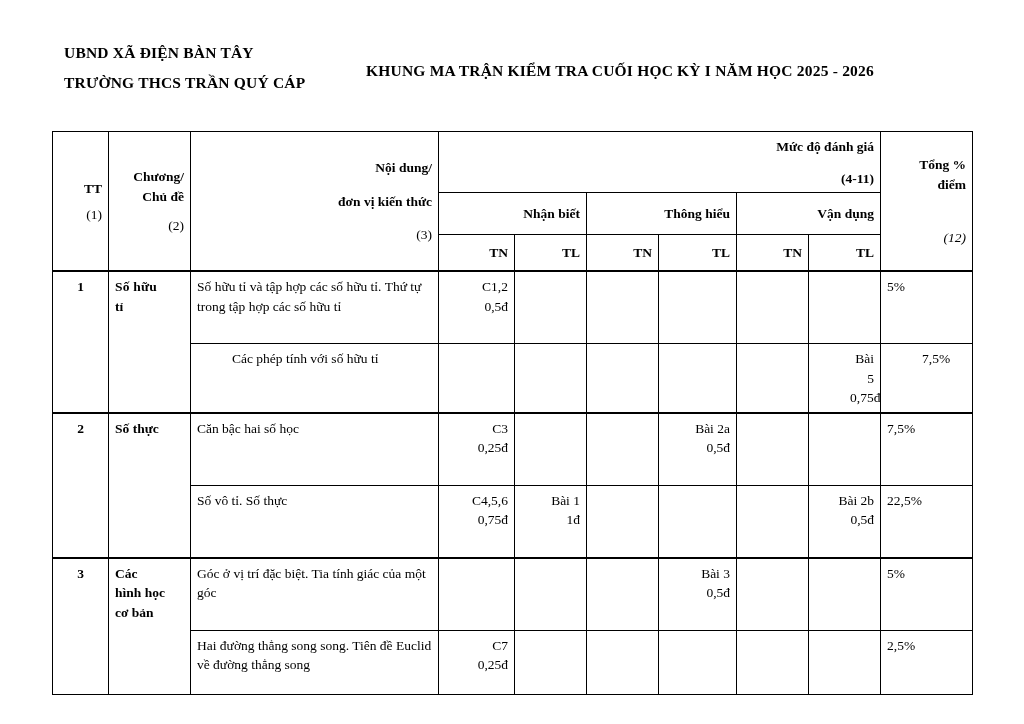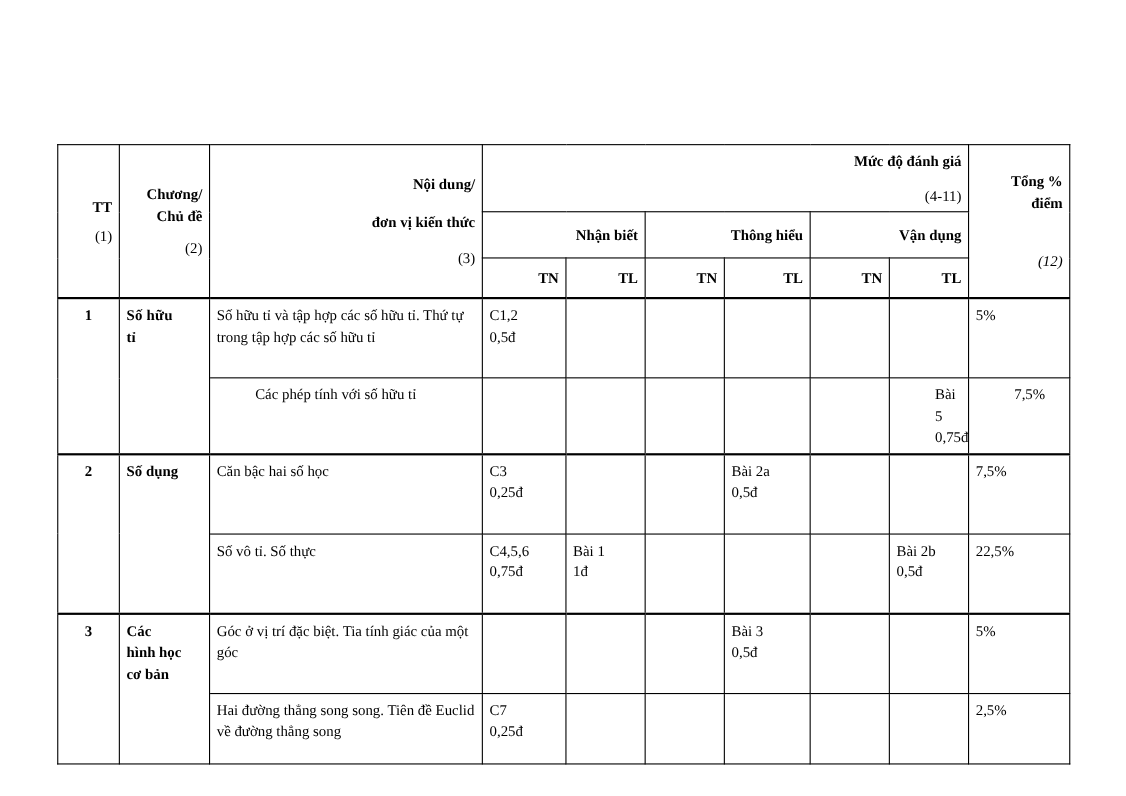--- a/index.html
+++ b/index.html
@@ -84,21 +84,21 @@
   col.c-tn3     { width: 72px; }
   col.c-tl3     { width: 72px; }
   col.c-tong    { width: 92px; }
 
   .h-muc {
     text-align: center;
     vertical-align: middle;
     font-weight: bold;
   }
   .h-muc .sub {
-    font-weight: normal;
+    font-weight: bold;
     display: block;
     margin-top: 12px;
     font-size: 13.5px;
   }
   .h-tt {
     text-align: center;
     vertical-align: middle;
   }
   .h-tt .num {
     display: block;
@@ -147,21 +147,21 @@
     padding-left: 8px;
   }
   .cell-chuong .ln { display: block; }
   .cell-noidung {
     font-weight: normal;
     font-size: 13.5px;
     vertical-align: top;
     line-height: 1.5;
   }
   .cell-mark {
-    text-align: left;
+    text-align: right;
     vertical-align: top;
     font-size: 13.5px;
     line-height: 1.9;
   }
   .cell-mark .m1 { display: block; }
   .cell-mark .m2 { display: block; }
   .cell-tong {
     vertical-align: middle;
     font-size: 13.5px;
     padding-left: 7px;
@@ -172,20 +172,27 @@
   .r4 td { height: 62px; }
   .r5 td { height: 62px; }
   .r6 td { height: 54px; }
   .sp-wide { letter-spacing: 0.2px; }
 </style>
 </head>
 <body>
 
 <div class="page">
 
+  <div class="header">
+    <div class="org">
+      <span class="org-line1">UBND XÃ ĐIỆN BÀN TÂY</span>
+      <span class="org-line2">TRƯỜNG THCS TRẦN QUÝ CÁP</span>
+    </div>
+    <div class="doc-title">KHUNG MA TRẬN KIỂM TRA CUỐI HỌC KỲ I NĂM HỌC 2025 - 2026</div>
+  </div>
 
   <table class="grid">
     <colgroup>
       <col class="c-tt">
       <col class="c-chuong">
       <col class="c-noidung">
       <col class="c-tn1">
       <col class="c-tl1">
       <col class="c-tn2">
       <col class="c-tl2">
@@ -294,21 +301,21 @@
         <td class="cell-mark">
           <span class="m1">Bài 5</span>
           <span class="m2">0,75đ</span>
         </td>
         <td class="cell-tong">7,5%</td>
       </tr>
 
       <tr class="r3 thick-top">
         <td class="cell-tt" rowspan="2">2</td>
         <td class="cell-chuong" rowspan="2">
-          <span class="ln">Số dụng</span>
+          <span class="ln">Số thực</span>
         </td>
         <td class="cell-noidung">Căn bậc hai số học</td>
         <td class="cell-mark">
           <span class="m1">C3</span>
           <span class="m2">0,25đ</span>
         </td>
         <td class="cell-mark">
           <span class="m1"></span>
           <span class="m2"></span>
         </td>

